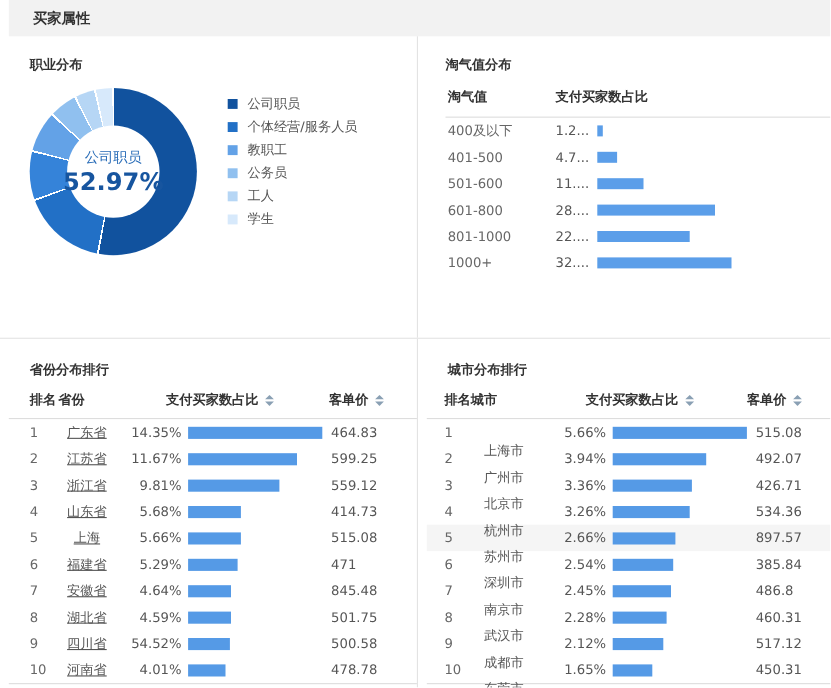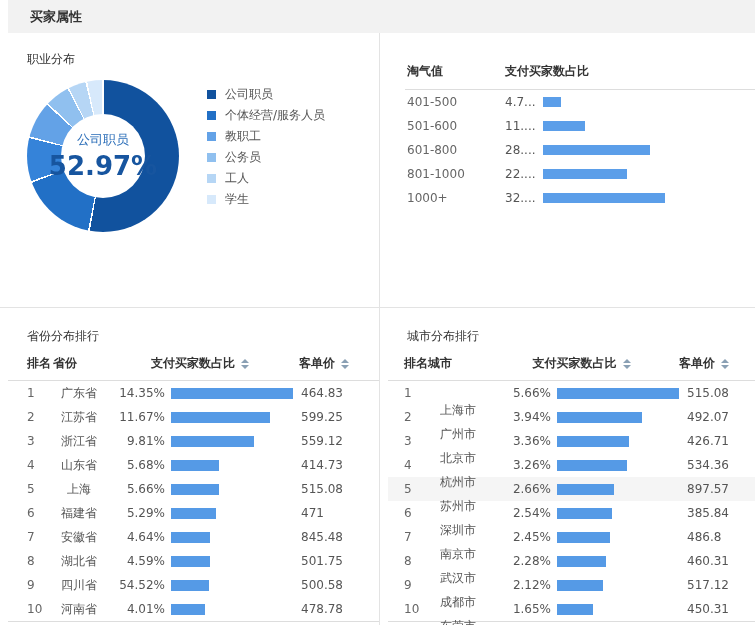--- a/index.html
+++ b/index.html
@@ -10,30 +10,30 @@
   .header-bar { margin-left:8px; height:33px; background:#f2f2f2;
     display:flex; align-items:center; padding-left:22px; }
   .header-bar span { font-size:13px; font-weight:bold; color:#333; }
 
   
   .top-row { display:flex; height:275px; border-bottom:1px solid #e3e3e3; }
   .bottom-row { display:flex; height:317px; }
   .quad-left { width:380px; border-right:1px solid #e3e3e3; }
   .quad-right { flex:1; min-width:0; }
 
-  .sec-title { font-size:12px; font-weight:normal; color:#333; }
+  .sec-title { font-size:12px; font-weight:bold; color:#333; }
 
   
   .q-occ { padding:18px 0 0 27px; }
   .occ-body { display:flex; margin-top:12px; }
   .donut { width:152px; height:152px; border-radius:50%; position:relative; flex:none; }
   .donut-hole { position:absolute; inset:34px; background:#fff; border-radius:50%;
     display:flex; flex-direction:column; align-items:center; justify-content:center; }
   .donut-center-label { font-size:13px; color:#2a6db8; }
-  .donut-center-value { font-size:26px; font-weight:bold; color:#17559f; margin-top:2px; }
+  .donut-center-value { font-size:22px; font-weight:bold; color:#17559f; margin-top:2px; }
   .legend { margin-left:28px; padding-top:4px; }
   .legend-item { display:flex; align-items:center; height:21px; }
   .legend-swatch { width:9px; height:9px; margin-right:9px; flex:none; }
   .legend-label { color:#555; white-space:nowrap; }
 
   
   .q-taoqi { padding:18px 0 0 25px; }
   .tq-head { display:flex; align-items:center; font-weight:bold; color:#333;
     margin-top:12px; padding-bottom:9px; border-bottom:1px solid #ddd; }
   .tq-head .h1 { width:100px; padding-left:2px; }
@@ -53,21 +53,21 @@
   .t-row.hl { background:#f5f5f5; }
   .c-rank { padding-left:19px; color:#666; }
   .c-name { text-align:center; color:#555; }
   .c-pct  { text-align:right; color:#555; }
   .c-barwrap { margin-left:6px; display:flex; align-items:center; }
   .bar { height:11px; background:#559ae6; }
   .c-price { margin-left:6px; color:#555; }
 
   
   .prov .c-rank { width:45px; }
-  .prov .c-name { width:52px; }
+  .prov .c-name { width:52px;text-decoration:underline; }
   .prov .c-pct  { width:60px; }
   .prov .c-barwrap { width:124px; }
   .prov .h-rank { width:45px; padding-left:19px; }
   .prov .h-name { width:52px; }
   .prov .h-ratio { width:190px; display:flex; justify-content:center; align-items:center; }
   .prov .h-price { margin-left:4px; display:flex; align-items:center; }
 
   
   .city .c-rank { width:40px; padding-left:16px; }
   .city .c-name { width:60px;margin-top:34px; }
@@ -132,25 +132,31 @@
 
   <div class="legend-item">
     <span class="legend-swatch" style="background: rgb(215, 233, 251);"></span>
     <span class="legend-label">学生</span>
   </div>
 </div>
     </div>
   </div>
 
   <div class="quad-right q-taoqi">
+    <div class="sec-title">淘气值分布</div>
     <div class="tq-head">
       <span class="h1">淘气值</span>
       <span>支付买家数占比</span>
     </div>
     <div class="tq-rows" id="tq-rows">
+  <div class="tq-row">
+    <span class="tq-cat">400及以下</span>
+    <span class="tq-val">1.2...</span>
+    <span class="tq-bar" style="width: 4.575px;"></span>
+  </div>
 
   <div class="tq-row">
     <span class="tq-cat">401-500</span>
     <span class="tq-val">4.7...</span>
     <span class="tq-bar" style="width: 17.9187px;"></span>
   </div>
 
   <div class="tq-row">
     <span class="tq-cat">501-600</span>
     <span class="tq-val">11....</span>

